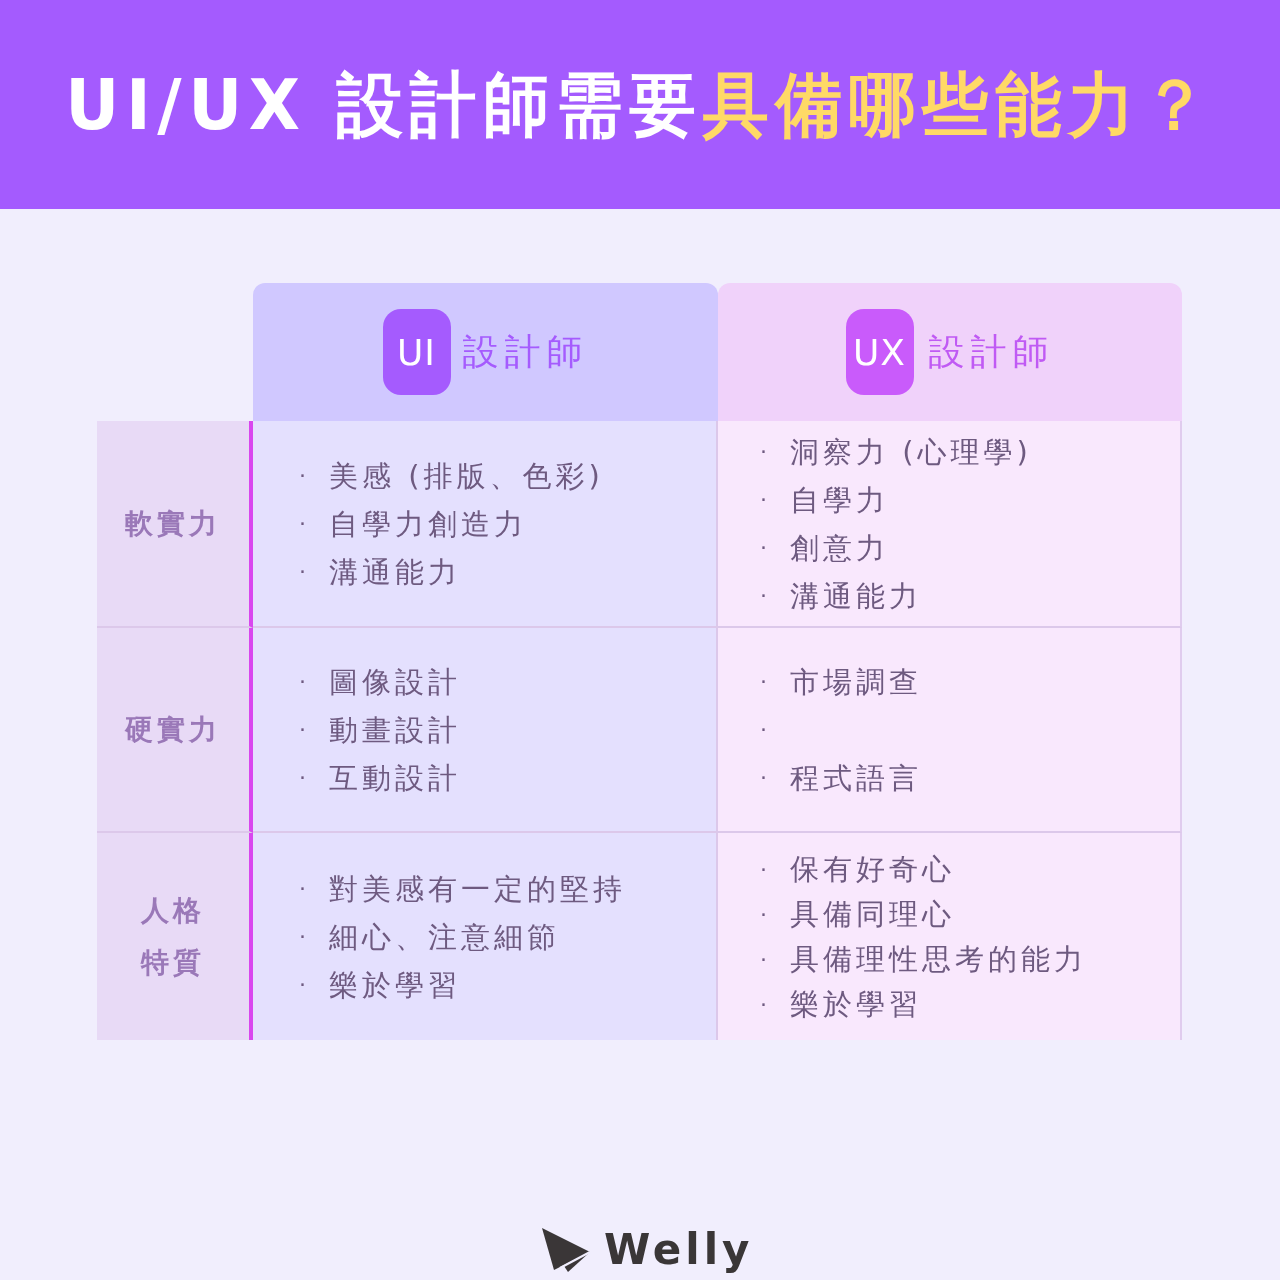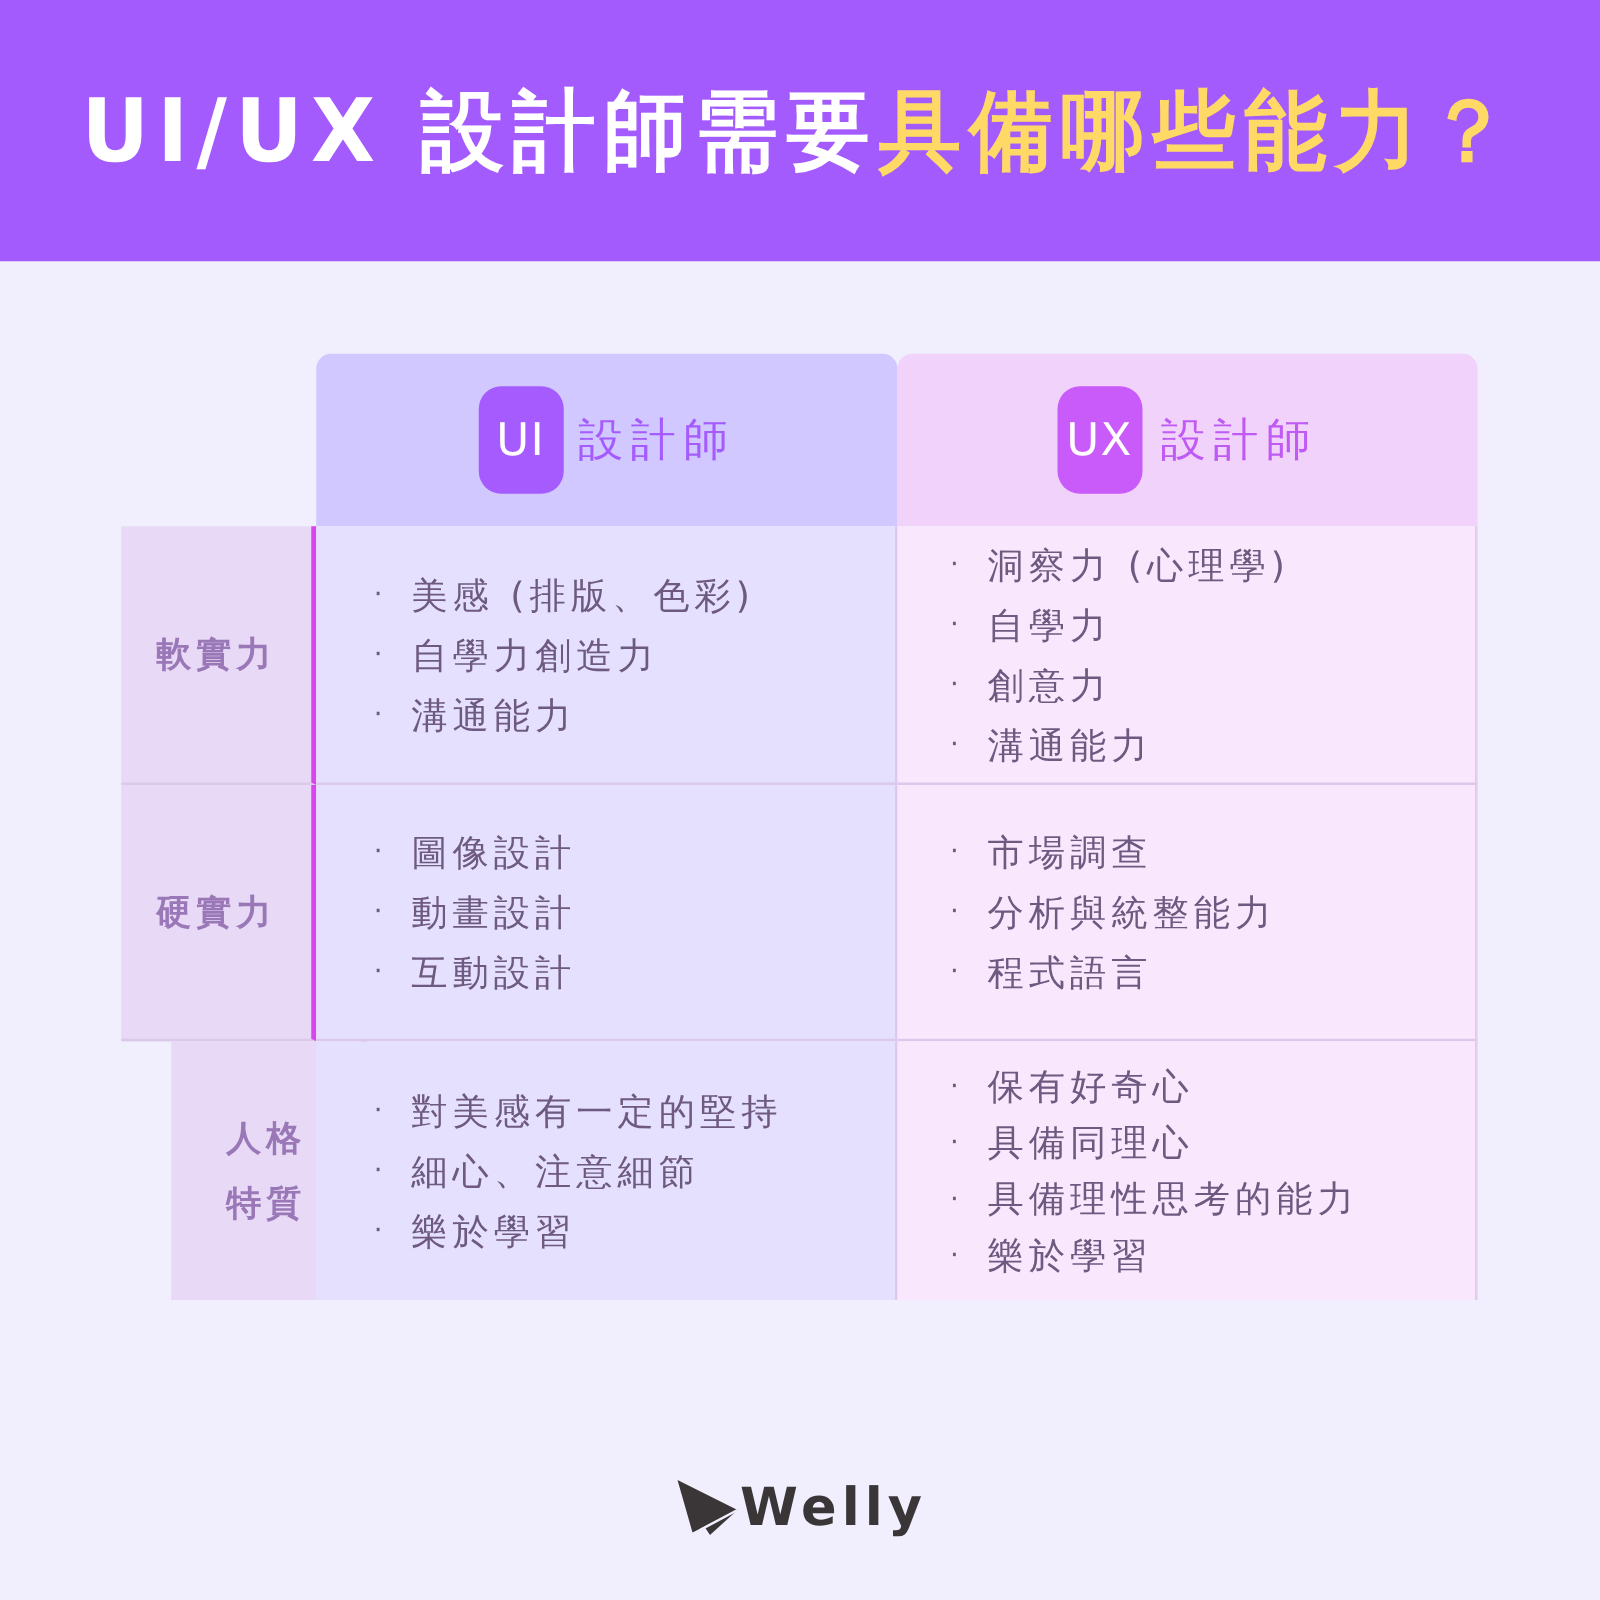--- a/index.html
+++ b/index.html
@@ -49,21 +49,21 @@
 
   .cell { position: absolute; top: 0; height: 100%; }
   .cell.label {
     left: 0; width: 156px; background: #E8DAF6;
     border-right: 4px solid #d946ef;
     display: flex; align-items: center; justify-content: center; text-align: center;
   }
   .cell.ui { left: 156px; width: 465px; background: #E4E0FE; border-right: 2px solid #DCC8EA; }
   .cell.ux { left: 621px; width: 464px; background: #F9E8FD; border-right: 2px solid #E0CCEE; }
   .row.r0 .cell, .row.r1 .cell { border-bottom: 2px solid #DCC8EA; }
-  .row.r2 .cell.label { border-bottom: none; margin-left: 40px; }
+  .row.r2 .cell.label { border-bottom: none; }
 
   .label-text {
     color: #9A78B8; font-size: 28px; font-weight: bold; letter-spacing: 4px; line-height: 52px;
   }
 
   .list {
     position: absolute; left: 0; top: 0; width: 100%; height: 100%;
     display: flex; flex-direction: column; justify-content: center;
     padding-left: 46px;
   }
@@ -71,22 +71,22 @@
   .item {
     color: #6E5A80; font-size: 29px; letter-spacing: 4px; white-space: nowrap;
     display: flex; align-items: center;
   }
   .cell.ui .item { line-height: 48px; }
   .cell.ux .item { line-height: 48px; }
   .row.r2 .cell.ux .item { line-height: 45px; }
   .bullet { display: inline-block; width: 30px; font-size: 22px; color: #6E5A80; }
 
   .logo {
-    position: absolute; left: 540px; top: 1180px; height: 50px;
-    display: flex; align-items: center; 
+    position: absolute; left: 540px; top: 1224px; height: 50px;
+    display: flex; align-items: center; gap: 12px;
   }
   .logo-mark { width: 52px; height: 46px; }
   .logo-text {
     font-size: 42px; font-weight: bold; color: #3A3637; letter-spacing: 4px;
     font-family: "DejaVu Sans", sans-serif;
   }
 </style>
 </head>
 <body>
 
@@ -167,21 +167,20 @@
       </ul>
     </div>
     <div class="cell ux">
       <ul class="list">
         <li class="item">
             <span class="bullet">·</span>
             <span>市場調查</span>
           </li>
         <li class="item">
             <span class="bullet">·</span>
-            <span>分析與統整能力</span>
           </li>
         <li class="item">
             <span class="bullet">·</span>
             <span>程式語言</span>
           </li>
       </ul>
     </div>
   </div>
 
   <div class="row r2">

